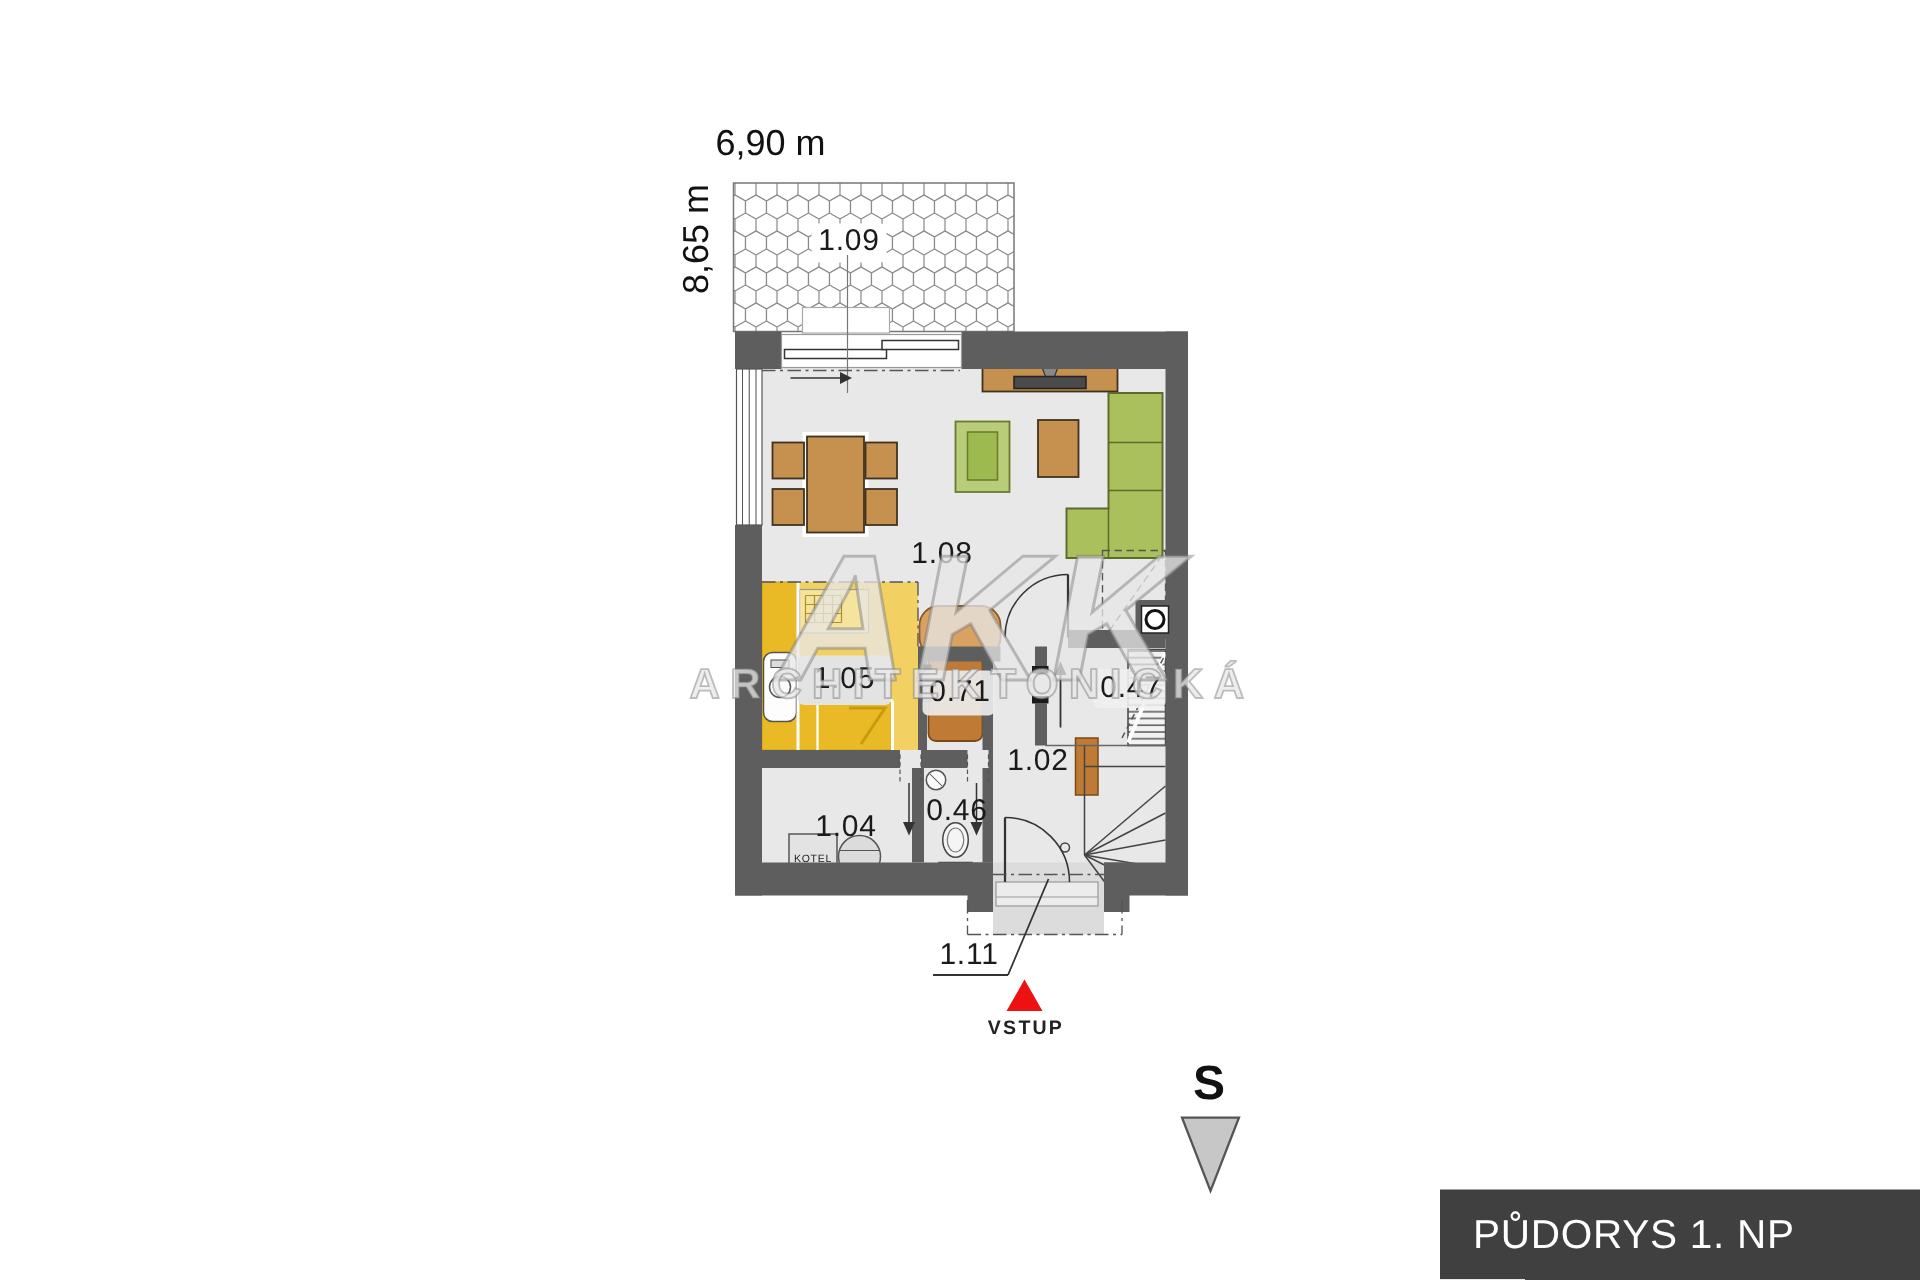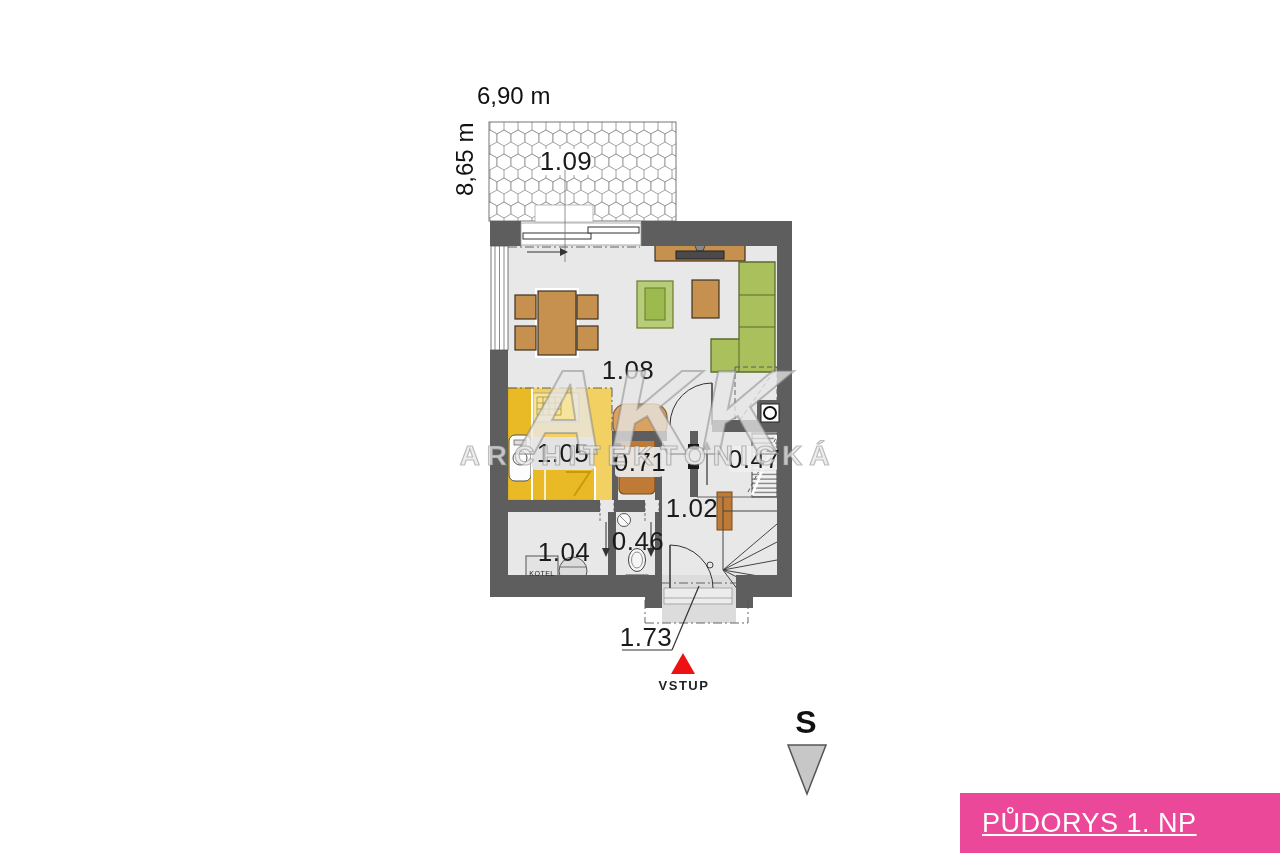--- a/index.html
+++ b/index.html
@@ -3,21 +3,21 @@
 <meta charset="utf-8">
 <style>
   html,body{margin:0;padding:0;background:#ffffff;}
   .stage{
     position:relative;width:1280px;height:853px;background:#ffffff;overflow:hidden;
     font-family:"Liberation Sans", sans-serif;
   }
   .stage svg{position:absolute;left:0;top:0;}
   .rlabel{
     position:absolute;transform:translate(-50%,-50%);
-    font-size:26px;color:#1a1a1a;white-space:nowrap;letter-spacing:0.5px;
+    font-size:20px;color:#1a1a1a;white-space:nowrap;letter-spacing:0.5px;
   }
   .dim{position:absolute;font-size:24px;color:#111;white-space:nowrap;}
   .dim-v{transform-origin:left top;transform:rotate(-90deg);}
   .kotel{
     position:absolute;transform:translate(-50%,-50%);
     font-size:7px;color:#222;letter-spacing:0.5px;
   }
   .vstup{
     position:absolute;transform:translate(-50%,-50%);
     font-size:13px;color:#222;letter-spacing:1.5px;font-weight:700;
@@ -30,21 +30,21 @@
     position:absolute;transform:translate(-50%,-50%);
     color:rgba(255,255,255,0.62);
     -webkit-text-stroke:1.2px rgba(125,125,125,0.45);
     text-shadow:0 0 1px rgba(120,120,120,0.35);
     font-weight:700;white-space:nowrap;pointer-events:none;
   }
   .wm-logo{font-size:120px;font-style:italic;letter-spacing:4px;-webkit-text-stroke:2px rgba(125,125,125,0.45);}
   .wm-line{font-size:28px;letter-spacing:7px;}
   .titleblock{
     position:absolute;left:960px;top:793px;width:320px;height:60px;
-    background:#ec4899;color:#ffffff;display:flex;align-items:center;text-decoration:underline;
+    background:#404040;color:#ffffff;display:flex;align-items:center;
   }
   .titleblock span{margin-left:22px;font-size:27px;letter-spacing:0.5px;font-weight:400;}
 </style>
 </head>
 <body>
 
 <div class="stage">
 
   <svg width="1280" height="853" viewBox="0 0 1280 853">
     <defs>
@@ -252,21 +252,21 @@
   </svg>
 
   <div class="rlabel" style="left:566px;top:161px;">1.09</div>
   <div class="rlabel" style="left:628px;top:370px;text-align:right;">1.08</div>
   <div class="rlabel" style="left:563px;top:453px;">1.05</div>
   <div class="rlabel" style="left:640px;top:462px;">0.71</div>
   <div class="rlabel" style="left:754px;top:459px;">0.47</div>
   <div class="rlabel" style="left:692px;top:508px;">1.02</div>
   <div class="rlabel" style="left:564px;top:541px;margin-top:11px;">1.04</div>
   <div class="rlabel" style="left:638px;top:541px;">0.46</div>
-  <div class="rlabel" style="left:646px;top:637px;">1.73</div>
+  <div class="rlabel" style="left:646px;top:637px;">1.11</div>
 
   <div class="dim" style="left:477px;top:82px;">6,90 m</div>
   <div class="dim dim-v" style="left:451px;top:196px;">8,65 m</div>
 
   <div class="kotel" style="left:542px;top:573px;">KOTEL</div>
   <div class="vstup" style="left:684px;top:685px;">VSTUP</div>
   <div class="north-s" style="left:806px;top:722px;">S</div>
 
   <div class="wm wm-logo" style="left:655px;top:412px;">AKK</div>
   <div class="wm wm-line" style="left:648px;top:456px;">ARCHITEKTONICKÁ</div>

